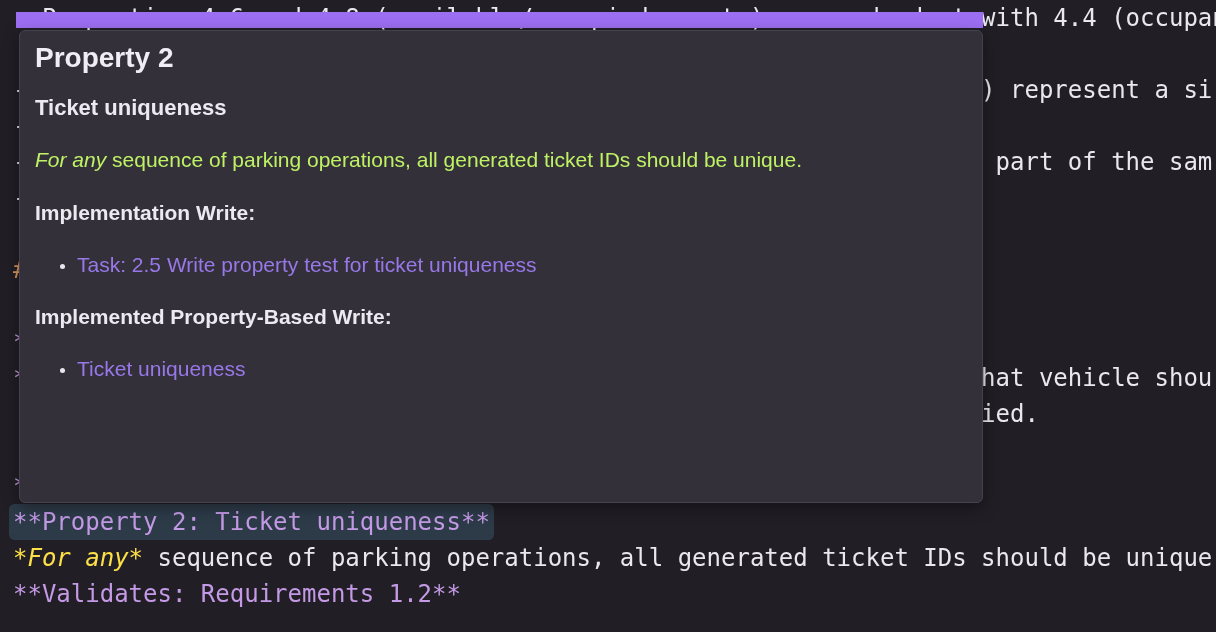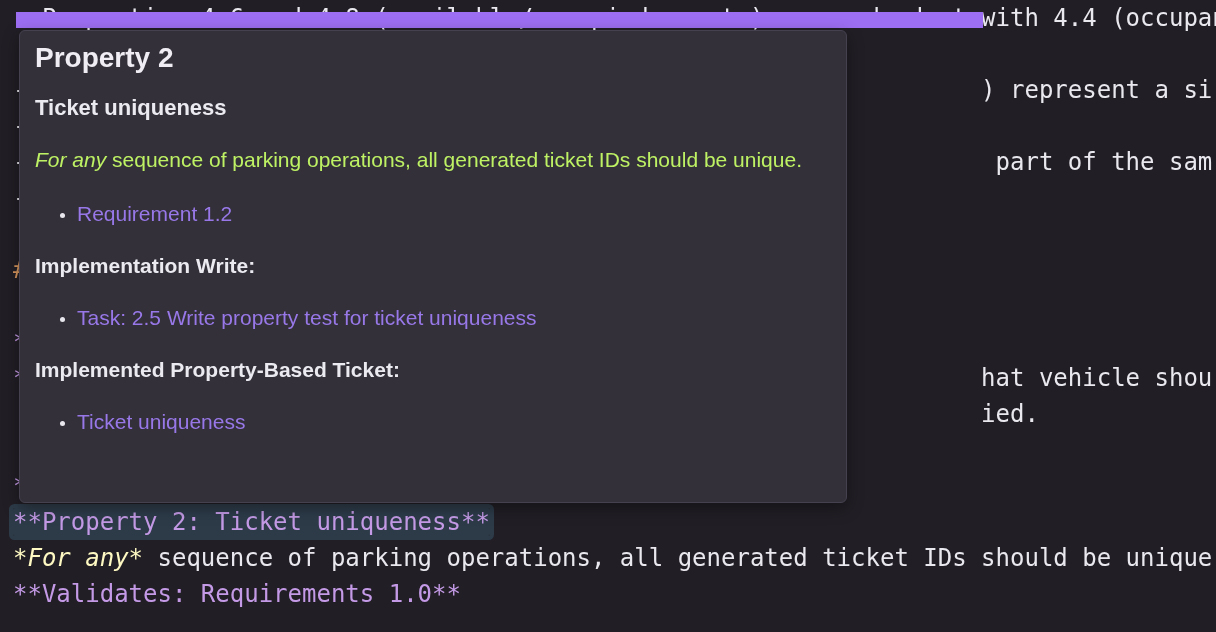--- a/index.html
+++ b/index.html
@@ -22,21 +22,21 @@
     box-shadow:0 0 0 4px var(--linehl,#2d3b49);
     border-radius:2px;
   }
   
   .sel-bar{
     position:absolute;left:16px;top:12px;width:967px;height:16px;
     background:var(--selbar,#9c6ef2);z-index:2;
   }
   
   .hover{
-    position:absolute;left:19px;top:30px;width:828px;height:473px;
+    position:absolute;left:19px;top:30px;width:964px;height:473px;
     box-sizing:border-box;
     background:var(--popupbg,#333039);
     border:1px solid #45414f;
     border-radius:6px;
     padding:12px 20px 0 15px;
     font-family:"Liberation Sans",sans-serif;
     color:#e9e7ee;
     box-shadow:0 5px 16px rgba(0,0,0,.38);
     z-index:5;
     overflow:hidden;
@@ -60,37 +60,34 @@
       <div class="ed-line" style="top: 72px;"><span style="color: rgb(234, 232, 239);">-</span><span style="color: rgb(234, 232, 239);">                                                                  ) represent a si</span></div>
       <div class="ed-line" style="top: 108px;"><span style="color: rgb(234, 232, 239);">-</span></div>
       <div class="ed-line" style="top: 144px;"><span style="color: rgb(234, 232, 239);">-</span><span style="color: rgb(234, 232, 239);">                                                                   part of the sam</span></div>
       <div class="ed-line" style="top: 180px;"><span style="color: rgb(234, 232, 239);">-</span></div>
       <div class="ed-line" style="top: 252px;"><span style="color: rgb(217, 152, 95);">#</span></div>
       <div class="ed-line" style="top: 324px;"><span style="color: rgb(196, 154, 230);">*</span></div>
       <div class="ed-line" style="top: 360px;"><span style="color: rgb(196, 154, 230);">*</span><span style="color: rgb(234, 232, 239);">                                                                  hat vehicle shou</span></div>
       <div class="ed-line" style="top: 396px;"><span style="color: rgb(234, 232, 239);">                                                                   ied.</span></div>
       <div class="ed-line" style="top: 468px;"><span style="color: rgb(196, 154, 230);">*</span></div>
       <div class="ed-line" style="top: 504px;"><span class="hlbox"><span style="color: rgb(196, 154, 230); text-align: right;">**Property 2: Ticket uniqueness**</span></span></div>
-      <div class="ed-line" style="top: 540px;"><span style="color: #fef9c3; font-style: italic;">*For any*</span><span style="color: rgb(234, 232, 239);"> sequence of parking operations, all generated ticket IDs should be unique</span></div>
-      <div class="ed-line" style="top: 576px;"><span style="color: rgb(196, 154, 230);">**Validates: Requirements 1.0**</span></div>
+      <div class="ed-line" style="top: 540px;"><span style="color: #fde047; font-style: italic;">*For any*</span><span style="color: rgb(234, 232, 239);"> sequence of parking operations, all generated ticket IDs should be unique</span></div>
+      <div class="ed-line" style="top: 576px;"><span style="color: rgb(196, 154, 230);">**Validates: Requirements 1.2**</span></div>
     </div>
 
   <div class="sel-bar"></div>
 
   <div class="hover">
     <div class="hp-title">Property 2</div>
     <div class="hp-sub">Ticket uniqueness</div>
     <p class="hp-para"><em>For any</em><span> sequence of parking operations, all generated ticket IDs should be unique.</span></p>
     <div>
-        <ul class="hp-ul">
-          <li><a>Requirement 1.2</a></li>
-        </ul>
         <div class="hp-h">Implementation Write:</div>
         <ul class="hp-ul">
           <li><a>Task: 2.5 Write property test for ticket uniqueness</a></li>
         </ul>
-        <div class="hp-h">Implemented Property-Based Ticket:</div>
+        <div class="hp-h">Implemented Property-Based Write:</div>
         <ul class="hp-ul">
           <li><a>Ticket uniqueness</a></li>
         </ul>
       </div>
   </div>
 </div>
 
 </body></html>

